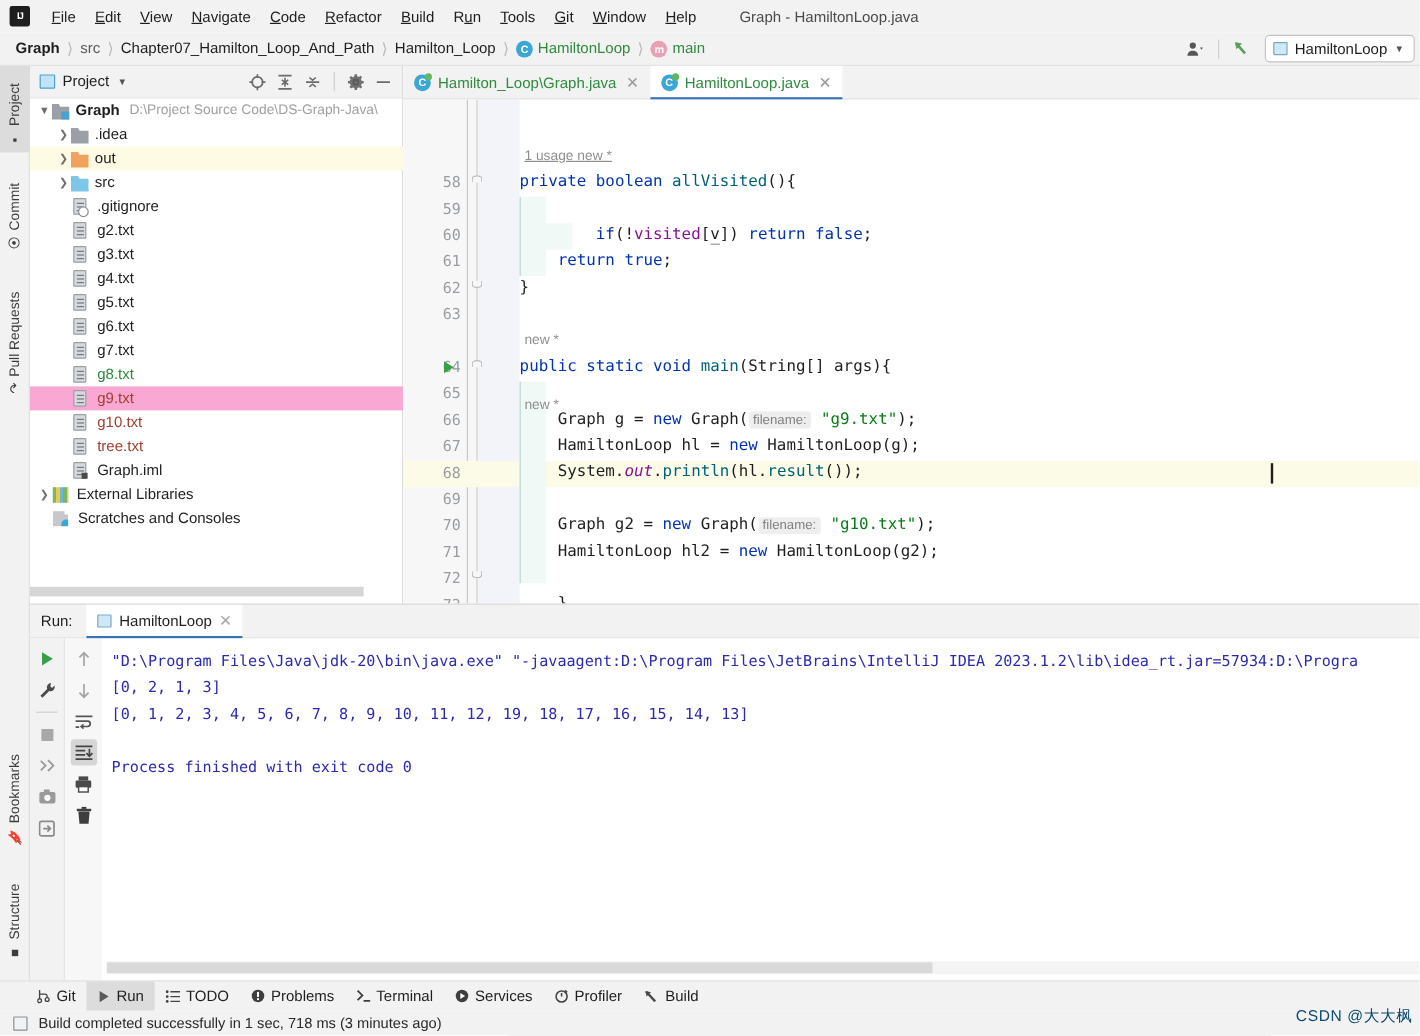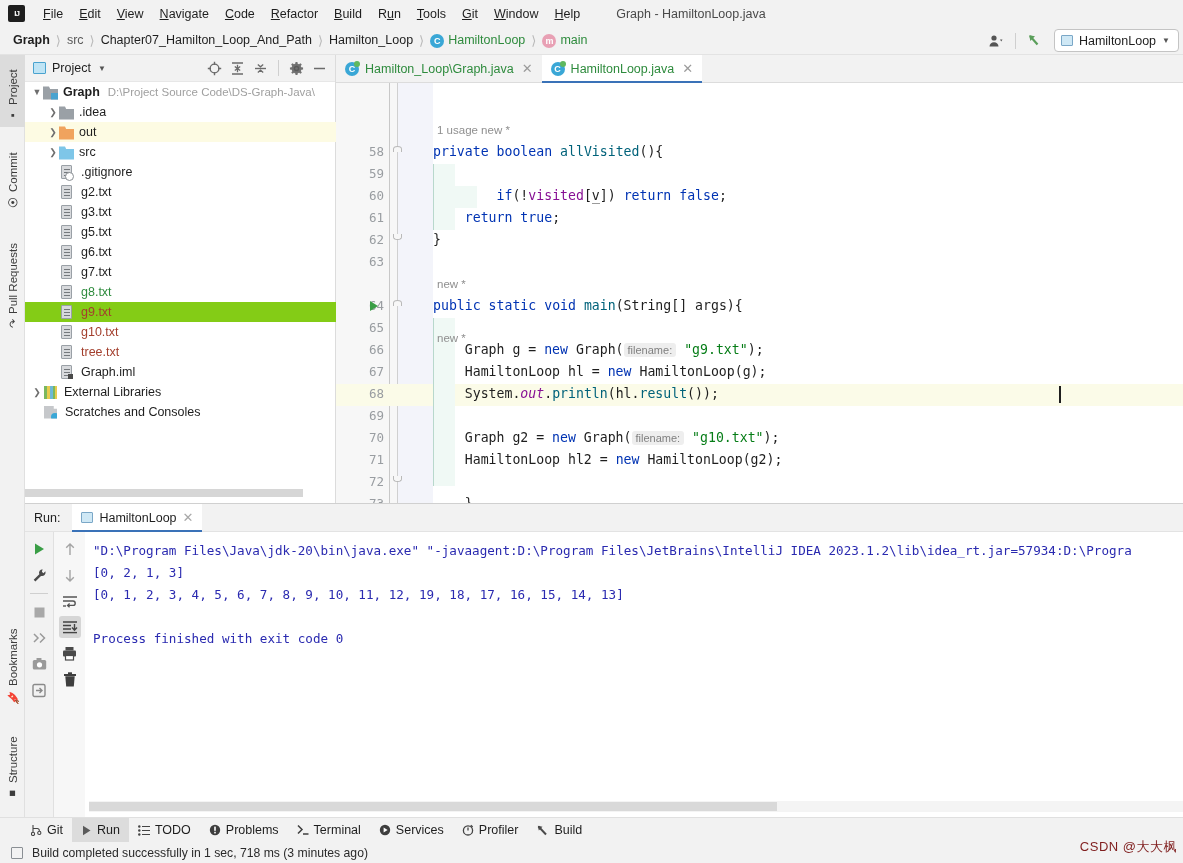--- a/index.html
+++ b/index.html
@@ -107,21 +107,21 @@
   .proj-head .ttl { font-size: 12.5px; color: #1e1e1e; }
   .caret { margin-left: 7px; color: #555; font-size: 8px; }
   .proj-head-ico { margin-left: auto; display: flex; align-items: center; gap: 2px; padding-right: 5px; }
   .hico { width: 21px; height: 21px; display: flex; align-items: center; justify-content: center; cursor: default; }
 
   .tree { position: absolute; left: 0; top: 27px; width: 311px; height: 400px; overflow: hidden; }
   .trow {
     display: flex; align-items: center; height: 20px; font-size: 12.5px;
     white-space: nowrap; cursor: default; padding-right: 4px;
   }
-  .trow.sel { background: #84cc16; }
+  .trow.sel { background: #f9a8d4; }
   .trow.hl { background: #fdfbe3; }
   .arrow {
     width: 12px; text-align: center; color: #6e6e6e; font-size: 9px; flex: none;
   }
   .tlabel { margin-left: 5px; }
   .tpath { margin-left: 8px; color: #a0a0a0; font-size: 11.5px; }
   .ico { width: 15px; height: 15px; flex: none; position: relative; }
   
   .f-grey  { background: #9aa0a6; clip-path: polygon(0 14%,40% 14%,48% 30%,100% 30%,100% 100%,0 100%); }
   .f-blue  { background: #7ec6e8; clip-path: polygon(0 14%,40% 14%,48% 30%,100% 30%,100% 100%,0 100%); }
@@ -322,21 +322,21 @@
     position: absolute; left: 0; top: 842px; width: 1183px; height: 21px;
     background: #f2f2f2; display: flex; align-items: center;
     font-size: 12.2px; color: #2a2a2a;
   }
   .status .sq {
     width: 12px; height: 12px; border: 1.4px solid #8a8f94; border-radius: 1px;
     margin: 0 9px 0 11px;
   }
   .watermark {
     position: absolute; right: 6px; top: 838px;
-    font-size: 13px; color: #7f1d1d; letter-spacing: .5px;
+    font-size: 13px; color: #0c4a6e; letter-spacing: .5px;
     font-family: "Liberation Sans", sans-serif;
   }
   svg { display: block; }
 </style>
 </head>
 <body>
 
 <div class="app">
 
   <div class="menubar">
@@ -489,20 +489,24 @@
       <div class="trow" style="padding-left:34px">
         <span class="doc"></span>
         <span class="tlabel" style="margin-left:9px">g2.txt</span>
       </div>
       <div class="trow" style="padding-left:34px">
         <span class="doc"></span>
         <span class="tlabel" style="margin-left:9px">g3.txt</span>
       </div>
       <div class="trow" style="padding-left:34px">
         <span class="doc"></span>
+        <span class="tlabel" style="margin-left:9px">g4.txt</span>
+      </div>
+      <div class="trow" style="padding-left:34px">
+        <span class="doc"></span>
         <span class="tlabel" style="margin-left:9px">g5.txt</span>
       </div>
       <div class="trow" style="padding-left:34px">
         <span class="doc"></span>
         <span class="tlabel" style="margin-left:9px">g6.txt</span>
       </div>
       <div class="trow" style="padding-left:34px">
         <span class="doc"></span>
         <span class="tlabel" style="margin-left:9px">g7.txt</span>
       </div>
@@ -560,21 +564,21 @@
       <div class="gutter-vline" style="top:0;height:420px"></div>
 
       <div class="caretline" style="top:301px; left:0; width:847px;"></div>
 
       <div class="blockhl" style="left:97px; top:81px; width:22px; height:66px;"></div>
       <div class="blockhl" style="left:119px; top:103px; width:22px; height:22px;"></div>
       <div class="blockhl" style="left:97px; top:235px; width:22px; height:168px;"></div>
       <div class="indentguide" style="left:97px; top:81px; height:66px; background:#b8d8cc;"></div>
       <div class="indentguide" style="left:97px; top:235px; height:168px; background:#b8d8cc;"></div>
 
-      <div class="hintline" style="left:101px; top:40px;">1 usage   new *</div>
+      <div class="hintline" style="left:101px; top:40px;text-decoration:underline;">1 usage   new *</div>
       <div class="hintline" style="left:101px; top:194px;">new *</div>
 
       <div class="ln" style="top:58px">58</div>
       <div class="ln" style="top:80px">59</div>
       <div class="ln" style="top:102px">60</div>
       <div class="ln" style="top:124px">61</div>
       <div class="ln" style="top:146px">62</div>
       <div class="ln" style="top:168px">63</div>
       <div class="ln" style="top:212px">64</div>
       <div class="ln" style="top:234px">65</div>

